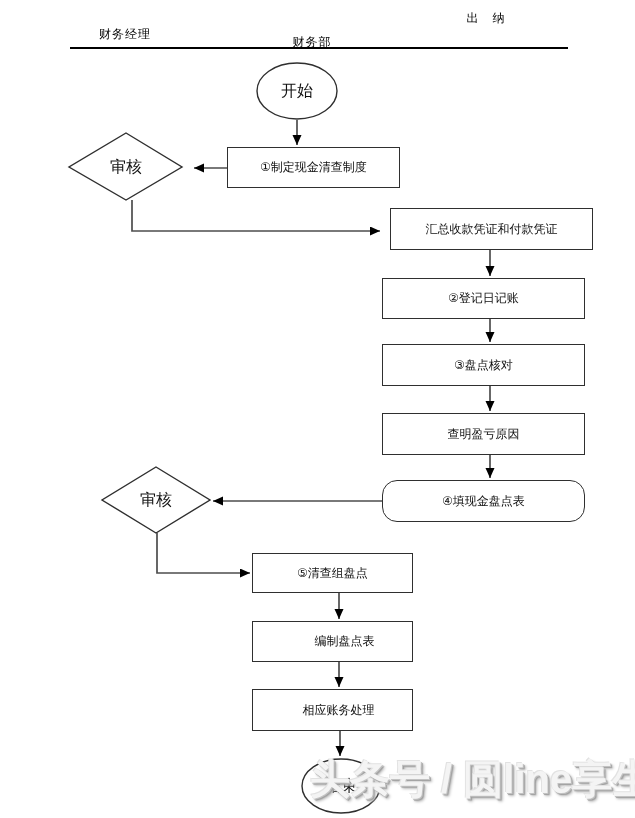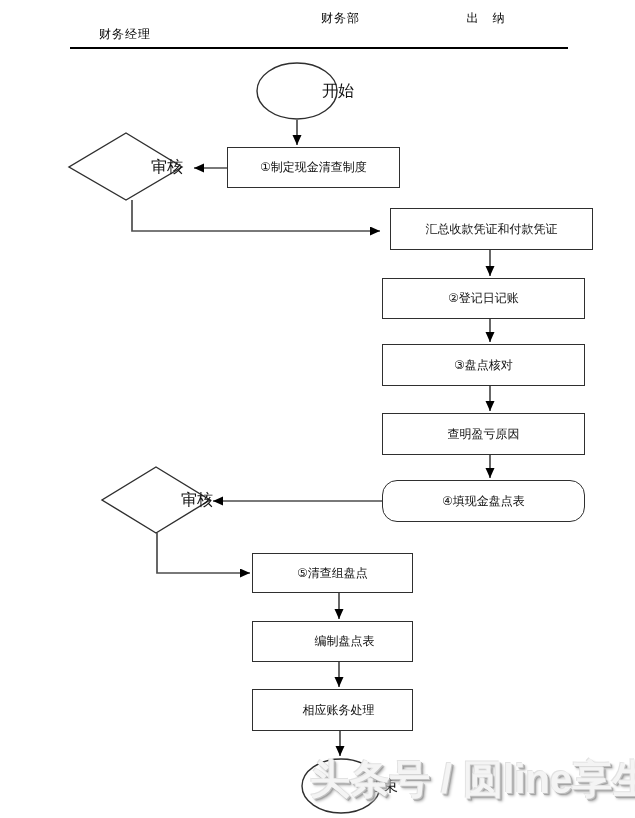--- a/index.html
+++ b/index.html
@@ -14,21 +14,21 @@
   .canvas svg { position: absolute; left: 0; top: 0; }
   .lbl {
     position: absolute;
     color: #111111;
     font-size: 15px;
     text-align: center;
     white-space: nowrap;
     line-height: 20px;
   }
   .header-lbl { font-size: 12px; color: #000000; letter-spacing: 1px; }
-  .node-lbl { font-size: 16px; margin-left: 41px; }
+  .node-lbl { font-size: 16px; }
   .pbox {
     position: absolute;
     box-sizing: border-box;
     border: 1.5px solid #2f2f2f;
     background: #ffffff;
     display: flex;
     align-items: center;
     justify-content: center;
     font-size: 12px;
     color: #111111;
@@ -78,21 +78,21 @@
       <path d="M490,455 V478" marker-end="url(#arrowhead)"></path>
       <path d="M382,501 H213" marker-end="url(#arrowhead)"></path>
       <path d="M157,533 V573 H250" marker-end="url(#arrowhead)"></path>
       <path d="M339,593 V619" marker-end="url(#arrowhead)"></path>
       <path d="M339,662 V687" marker-end="url(#arrowhead)"></path>
       <path d="M340,731 V756" marker-end="url(#arrowhead)"></path>
     </g>
   </svg>
 
   <div class="lbl header-lbl" style="left:77px; top:24px; width:96px;">财务经理</div>
-  <div class="lbl header-lbl" style="left:264px; top:8px; width:96px;text-align:right;">财务部</div>
+  <div class="lbl header-lbl" style="left:264px; top:32px; width:96px;">财务部</div>
   <div class="lbl header-lbl" style="left:438px; top:8px; width:96px;">出　纳</div>
 
   <div class="lbl node-lbl" style="left:257px; top:81px; width:80px;">开始</div>
   <div class="lbl node-lbl" style="left:86px; top:157px; width:80px;">审核</div>
   <div class="lbl node-lbl" style="left:116px; top:490px; width:80px;">审核</div>
   <div class="lbl node-lbl" style="left:301px; top:776px; width:80px;">结束</div>
 
   <div class="pbox" style="left:227px; top:147px; width:173px; height:41px;">①制定现金清查制度</div>
   <div class="pbox" style="left:382px; top:208px; width:203px; height:42px;margin-left:8px;">汇总收款凭证和付款凭证</div>
   <div class="pbox" style="left:382px; top:278px; width:203px; height:41px;">②登记日记账</div>

